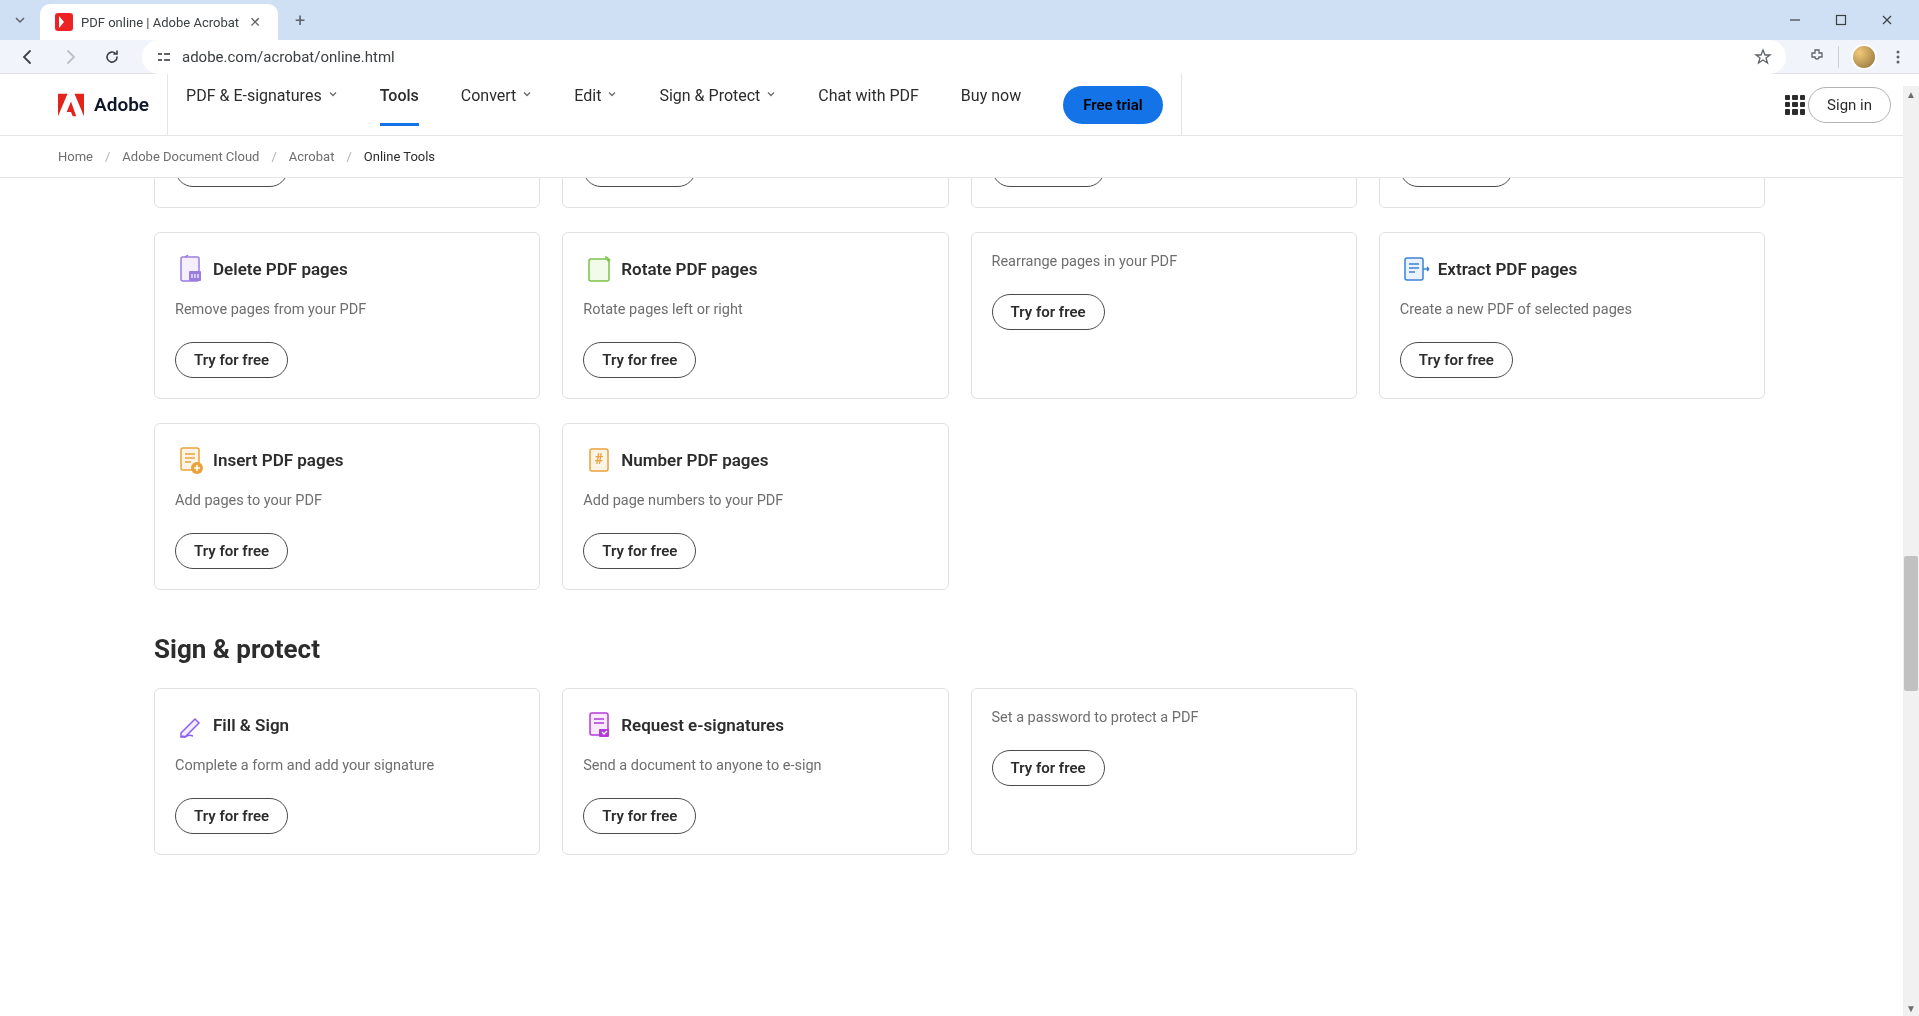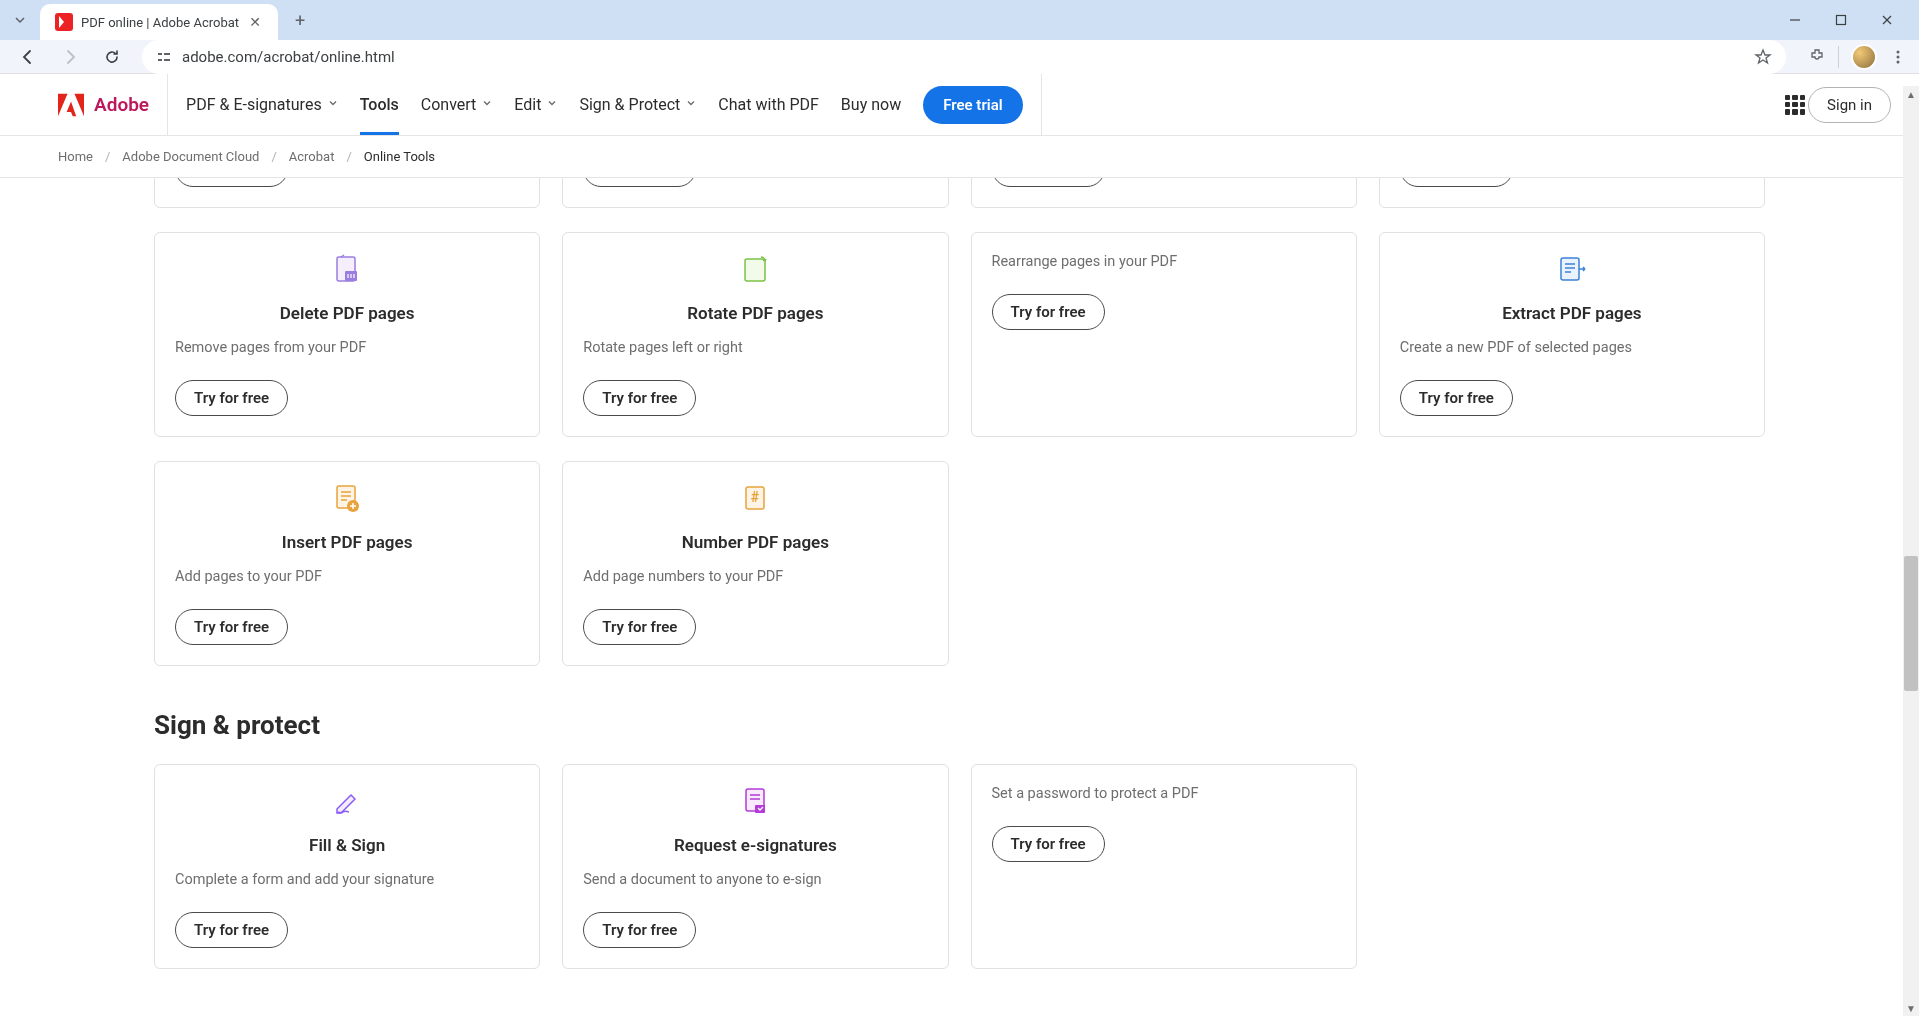--- a/index.html
+++ b/index.html
@@ -24,47 +24,47 @@
 .url-bar { flex: 1; background: #fff; border-radius: 20px; height: 34px; display: flex; align-items: center; padding: 0 14px; gap: 10px; margin: 0 4px; }
 .url-text { font-size: 15px; color: #3c4043; }
 .toolbar-right { display: flex; align-items: center; gap: 12px; padding-left: 8px; }
 .avatar { width: 26px; height: 26px; border-radius: 50%; background: radial-gradient(circle at 30% 30%, #f4c977, #8b6f3a); border: 2px solid #fff; }
 
 
 .site-header { height: 62px; background: #fff; border-bottom: 1px solid #e5e5e5; display: flex; align-items: center; padding: 0 28px 0 58px; }
 .logo-wrap { display: flex; align-items: center; gap: 10px; padding-right: 18px; }
 .adobe-logo-mark { width: 26px; height: 24px; position: relative; }
 .adobe-logo-mark svg { width: 26px; height: 24px; }
-.logo-text { font-size: 19px; font-weight: 600; color: #be185d; }
+.logo-text { font-size: 19px; font-weight: 600; color: #0f172a; }
 .divider-v { width: 1px; height: 62px; background: #e5e5e5; margin: 0 18px 0 0; }
-.nav-items { display: flex; align-items: center; gap: 22px; }
+.nav-items { display: flex; align-items: flex-start; gap: 42px; }
 .nav-item { font-size: 16px; color: #2c2c2c; display: flex; align-items: center; gap: 6px; cursor: pointer; }
 .nav-item.active { position: relative; font-weight: 500; }
 .nav-item.active::after { content: ""; position: absolute; bottom: -21px; left: 0; right: 0; height: 3px; background: #1473e6; }
 .chev { font-size: 11px; color: #6e6e6e; }
-.free-trial-btn { background: #1473e6; color: #ffffff; border: none; border-radius: 20px; padding: 10px 20px; font-size: 15px; font-weight: 600; cursor: pointer; }
+.free-trial-btn { background: #1473e6; color: #000000; border: none; border-radius: 20px; padding: 10px 20px; font-size: 15px; font-weight: 600; cursor: pointer; }
 .header-right { margin-left: auto; display: flex; align-items: center; gap: 3px; }
 .apps-grid { width: 20px; height: 20px; display: grid; grid-template-columns: repeat(3, 1fr); grid-template-rows: repeat(3, 1fr); gap: 2px; }
 .apps-grid span { background: #2c2c2c; border-radius: 1px; }
 .signin-btn { border: 1px solid #b3b3b3; background: #fff; border-radius: 18px; padding: 8px 18px; font-size: 15px; color: #2c2c2c; cursor: pointer; }
 
 
 .breadcrumb-bar { height: 42px; background: #fff; border-bottom: 1px solid #e5e5e5; display: flex; align-items: center; padding: 0 58px; gap: 12px; font-size: 13px; color: #6e6e6e; }
 .breadcrumb-bar .sep { color: #b3b3b3; }
 .breadcrumb-bar .crumb:last-child { color: #2c2c2c; }
 
 
 .content { padding: 0 154px; position: relative; height: calc(1016px - 40px - 46px - 62px - 42px); overflow: hidden; }
 .partial-row { display: grid; grid-template-columns: repeat(4, 1fr); gap: 22px; margin-top: -28px; }
 .partial-card { border: 1px solid #e1e1e1; border-radius: 6px; padding: 0 20px 20px; background: #fff; }
 .partial-card .try-btn { margin-top: 0; }
 
 .card-grid { display: grid; grid-template-columns: repeat(4, 1fr); gap: 22px; margin-top: 24px; }
 .card { border: 1px solid #e1e1e1; border-radius: 6px; padding: 20px; background: #fff; }
-.card-head { display: flex; align-items: center; gap: 18px; margin-bottom: 16px; flex-direction: column; }
+.card-head { display: flex; align-items: center; gap: 6px; margin-bottom: 16px; }
 .card-icon { width: 32px; height: 32px; display: flex; align-items: center; justify-content: center; }
 .card-title { font-size: 17px; font-weight: 600; color: #2c2c2c; }
 .card-desc { font-size: 14.5px; color: #6e6e6e; margin-bottom: 24px; }
 .try-btn { border: 1.5px solid #4b4b4b; background: #fff; border-radius: 18px; padding: 8px 18px; font-size: 15px; font-weight: 600; color: #2c2c2c; cursor: pointer; }
 
 .section-title { font-size: 26px; font-weight: 700; color: #2c2c2c; margin-top: 44px; margin-bottom: 18px; }
 
 
 .scrollbar { position: absolute; right: 0; top: 86px; width: 16px; bottom: 0; background: #f1f1f1; }
 .scroll-thumb { position: absolute; right: 1px; width: 14px; background: #c1c1c1; border-radius: 2px; top: 470px; height: 135px; }

